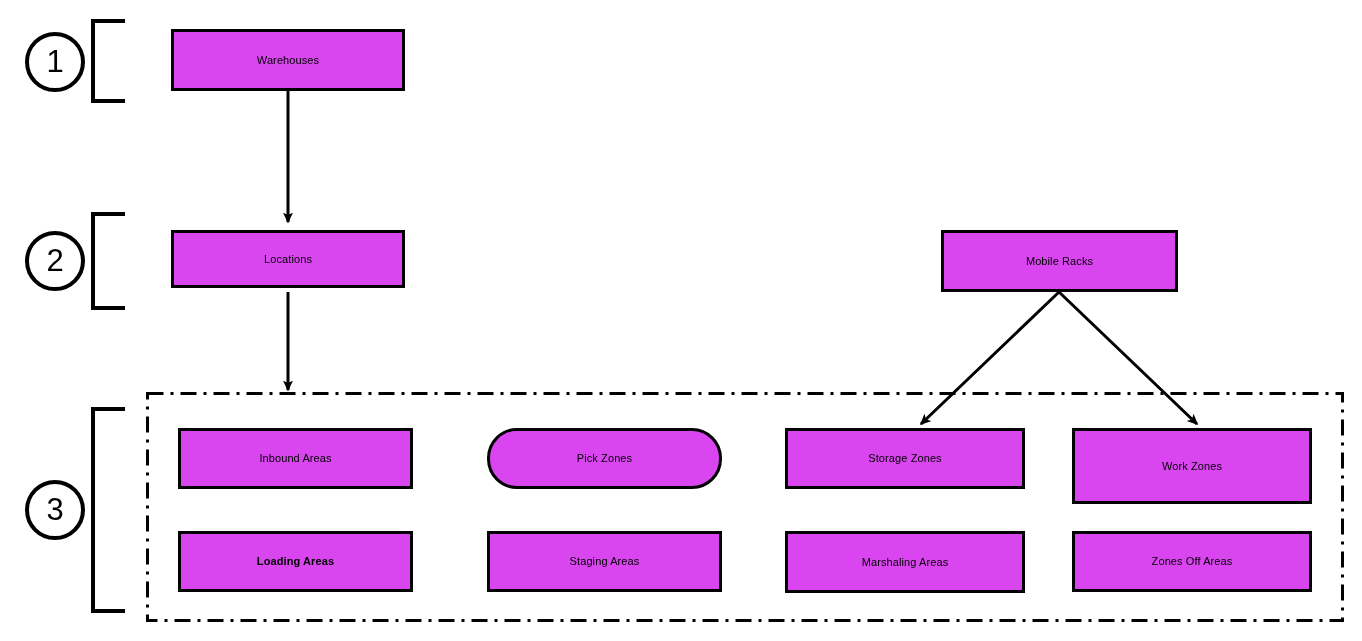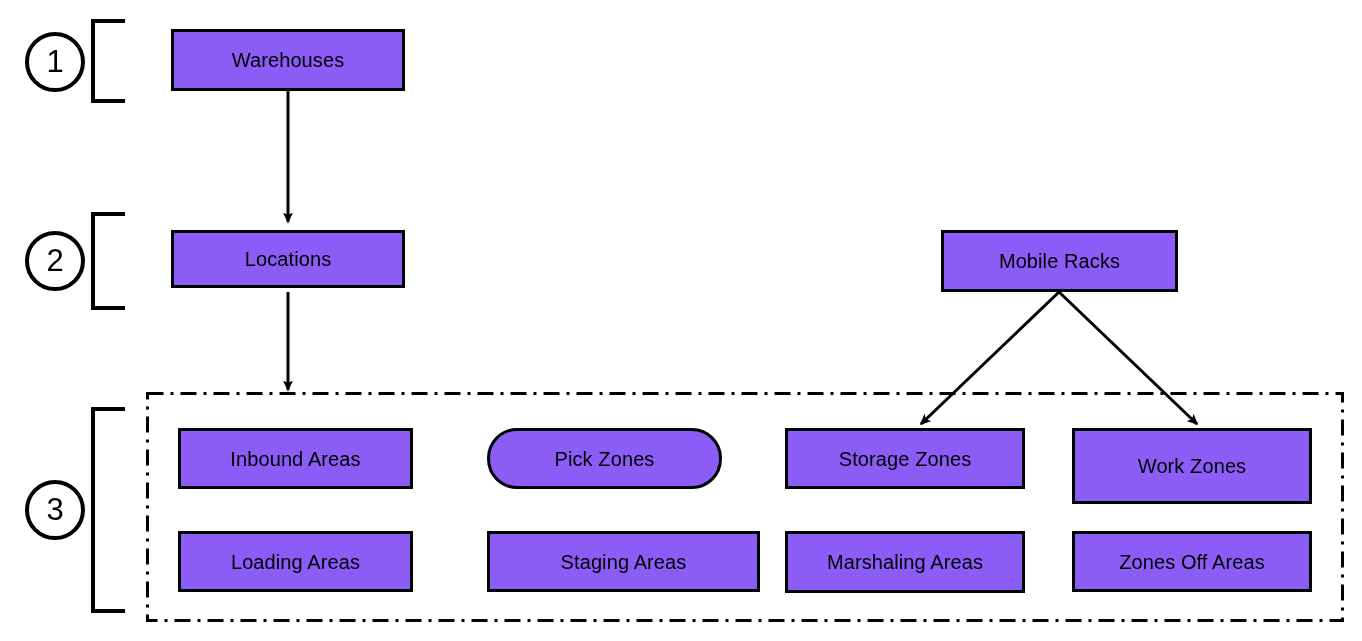--- a/index.html
+++ b/index.html
@@ -22,27 +22,27 @@
     position: absolute;
     left: 0;
     top: 0;
     width: 1362px;
     height: 641px;
     pointer-events: none;
   }
   .node-box {
     position: absolute;
     box-sizing: border-box;
-    background: #8b5cf6;
+    background: #d946ef;
     border: 3px solid #000000;
     display: flex;
     align-items: center;
     justify-content: center;
     font-family: "Liberation Sans", sans-serif;
-    font-size: 20px;
+    font-size: 11px;
     color: #000000;
     letter-spacing: 0.1px;
     line-height: 1;
     z-index: 3;
   }
   .node-label {
     display: block;
     text-align: center;
     white-space: nowrap;
   }
@@ -122,24 +122,24 @@
   <div class="node-box" style="left:487px; top:428px; width:235px; height:61px;border-radius:30px;">
     <span class="node-label">Pick Zones</span>
   </div>
   <div class="node-box" style="left:785px; top:428px; width:240px; height:61px;">
     <span class="node-label">Storage Zones</span>
   </div>
   <div class="node-box" style="left:1072px; top:428px; width:240px; height:76px;">
     <span class="node-label">Work Zones</span>
   </div>
 
-  <div class="node-box" style="left:178px; top:531px; width:235px; height:61px;">
+  <div class="node-box" style="left:178px; top:531px; width:235px; height:61px;font-weight:bold;">
     <span class="node-label">Loading Areas</span>
   </div>
-  <div class="node-box" style="left:487px; top:531px; width:273px; height:61px;">
+  <div class="node-box" style="left:487px; top:531px; width:235px; height:61px;">
     <span class="node-label">Staging Areas</span>
   </div>
   <div class="node-box" style="left:785px; top:531px; width:240px; height:62px;">
     <span class="node-label">Marshaling Areas</span>
   </div>
   <div class="node-box" style="left:1072px; top:531px; width:240px; height:61px;">
     <span class="node-label">Zones Off Areas</span>
   </div>
 
 </div>

